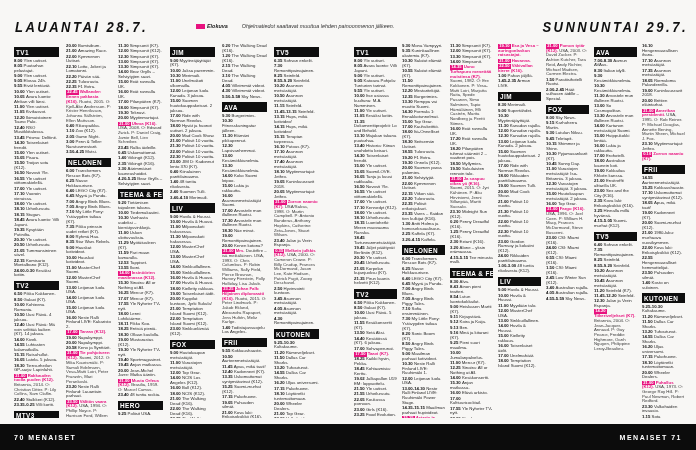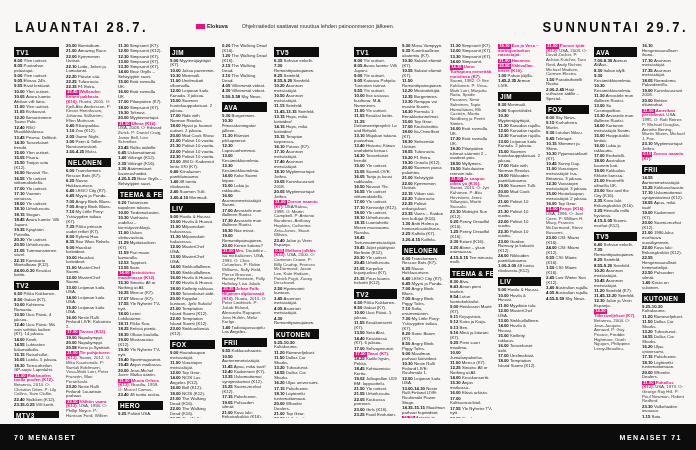--- a/index.html
+++ b/index.html
@@ -1,18 +1,18 @@
 <!DOCTYPE html>
 <html><head>
 <meta charset="utf-8">
 <style>
   html,body{margin:0;padding:0;background:#888;}
   .sheet{position:relative;width:696px;height:450px;background:#f8f7f5;overflow:hidden;
          font-family:"Liberation Sans","DejaVu Sans",sans-serif;color:#282828;}
-  .topbar{position:absolute;top:12px;left:0;width:696px;height:26px;}
+  .topbar{position:absolute;top:12px;left:0;width:696px;height:26px;font-style:italic;}
   .daytitle{position:absolute;top:6px;font-weight:bold;font-size:13px;letter-spacing:2.5px;color:#101010;
             transform:scaleY(1.15);transform-origin:top left;white-space:nowrap;}
   .daytitle.left{left:15px;}
   .daytitle.right{right:8px;transform-origin:top right;}
   .legend{position:absolute;top:11px;left:196px;display:flex;align-items:center;font-size:5.4px;color:#333;}
   .legend .swatch{width:9px;height:5px;background:#e8127f;display:inline-block;margin-right:2px;}
   .legend .lab{font-weight:bold;margin-right:14px;color:#222;}
   .pg{position:absolute;top:44px;height:374px;overflow:hidden;}
   .pg.leftpg{left:14px;width:312px;}
   .pg.rightpg{left:354px;width:336px;}

